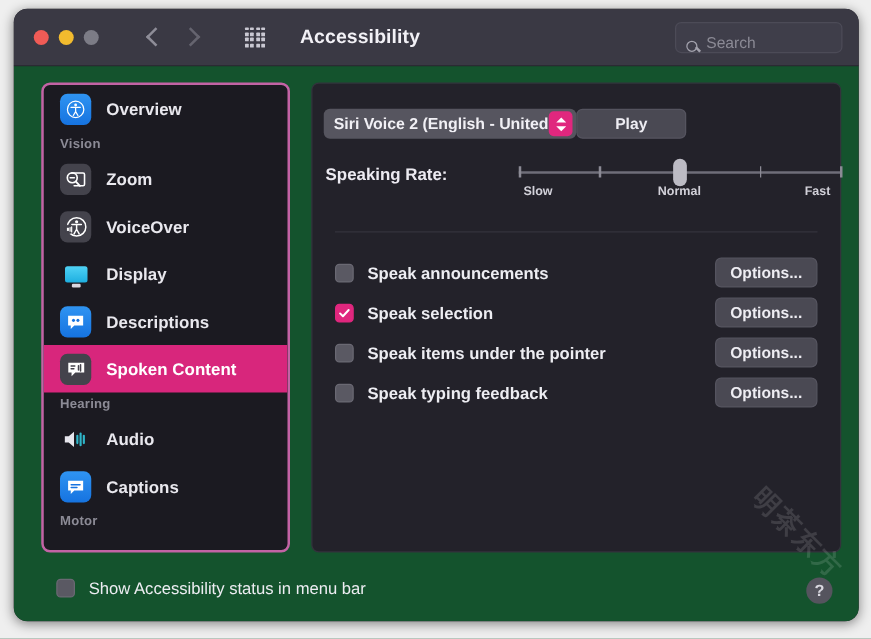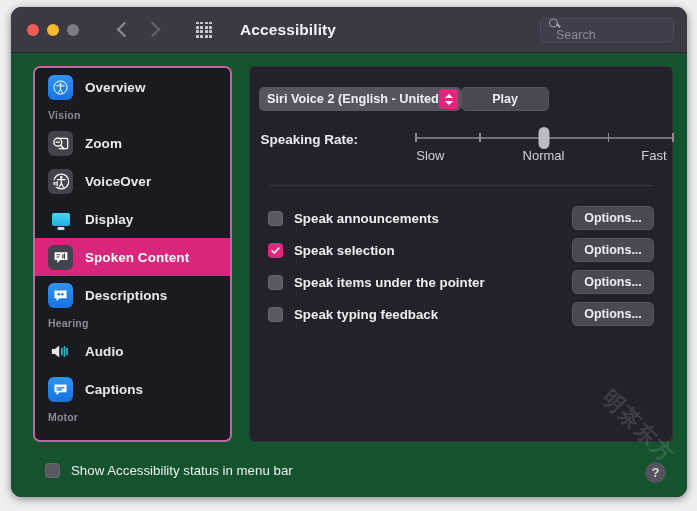--- a/index.html
+++ b/index.html
@@ -72,23 +72,22 @@
   }
 
   #search-box {
     position: absolute;
     right: 13px; top: 50%;
     transform: translateY(-50%);
     width: 134px; height: 25px;
     background: #3f3e4a;
     border: 1px solid #4c4b57;
     border-radius: 5px;
-    display: flex; align-items: flex-start;
+    display: flex; align-items: flex-end;
     padding: 0 8px;
-    flex-direction: column;
   }
   .mag {
     width: 9px; height: 9px;
     border: 1.6px solid #a3a2ad;
     border-radius: 50%;
     position: relative;
     flex: none;
   }
   .mag::after {
     content: "";
@@ -280,22 +279,22 @@
     border-radius: 5.5px;
   }
   #slider-labels {
     position: relative;
     height: 15px;
     margin-top: 5px;
   }
   .s-lab {
     position: absolute;
     color: #d2d1d9;
-    font-size: 13px;
-    font-weight: normal;
+    font-size: 10px;
+    font-weight: bold;
     transform: translateX(-50%);
     white-space: nowrap;
   }
 
   #divider {
     margin: 22px 18px 0 18px;
     height: 1px;
     background: #34333d;
   }
 
@@ -463,40 +462,40 @@
         <span class="sb-label">VoiceOver</span>
       </div>
 
       <div class="sb-item">
         <span class="sb-icon plain">
           <span class="glyph-display"></span>
         </span>
         <span class="sb-label">Display</span>
       </div>
 
+      <div class="sb-item">
+        <span class="sb-icon blue">
+          <svg width="17" height="17" viewBox="0 0 24 24" fill="none">
+            <path d="M3.5 5h17v11h-10l-4 4v-4h-3z" fill="#fff"></path>
+            <circle cx="9.6" cy="10.3" r="1.7" fill="#1673e0"></circle>
+            <circle cx="14.6" cy="10.3" r="1.7" fill="#1673e0"></circle>
+          </svg>
+        </span>
+        <span class="sb-label">Descriptions</span>
+      </div>
+
       <div class="sb-item selected">
         <span class="sb-icon dark">
           <svg width="18" height="18" viewBox="0 0 24 24" fill="none">
             <path d="M3.5 5.5h17v10.5h-9.5l-4 4v-4h-3.5z" fill="#fff"></path>
             <path d="M6.5 9h4M6.5 12h3" stroke="#44434c" stroke-width="1.5" stroke-linecap="round"></path>
             <path d="M14.4 8.7v4.6M16.6 7.7v6.6" stroke="#44434c" stroke-width="1.6" stroke-linecap="round"></path>
           </svg>
         </span>
         <span class="sb-label">Spoken Content</span>
-      </div>
-
-      <div class="sb-item">
-        <span class="sb-icon blue">
-          <svg width="17" height="17" viewBox="0 0 24 24" fill="none">
-            <path d="M3.5 5h17v11h-10l-4 4v-4h-3z" fill="#fff"></path>
-            <circle cx="9.6" cy="10.3" r="1.7" fill="#1673e0"></circle>
-            <circle cx="14.6" cy="10.3" r="1.7" fill="#1673e0"></circle>
-          </svg>
-        </span>
-        <span class="sb-label">Descriptions</span>
       </div>
 
       <div class="sb-group">Hearing</div>
 
       <div class="sb-item">
         <span class="sb-icon plain">
           <svg width="23" height="19" viewBox="0 0 26 22" fill="none">
             <path d="M3 8h3.6L11.5 4v14L6.6 14H3z" fill="#e7e6ed"></path>
             <path d="M14.6 7.6v6.8" stroke="#2fb6c9" stroke-width="2" stroke-linecap="round"></path>
             <path d="M17.6 5.6v10.8" stroke="#2fb6c9" stroke-width="2" stroke-linecap="round"></path>

